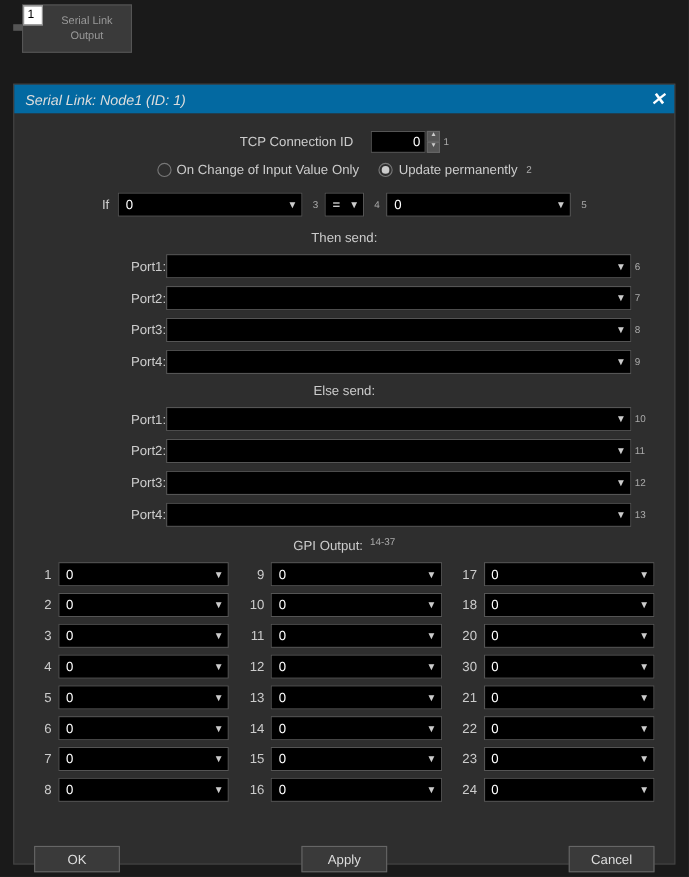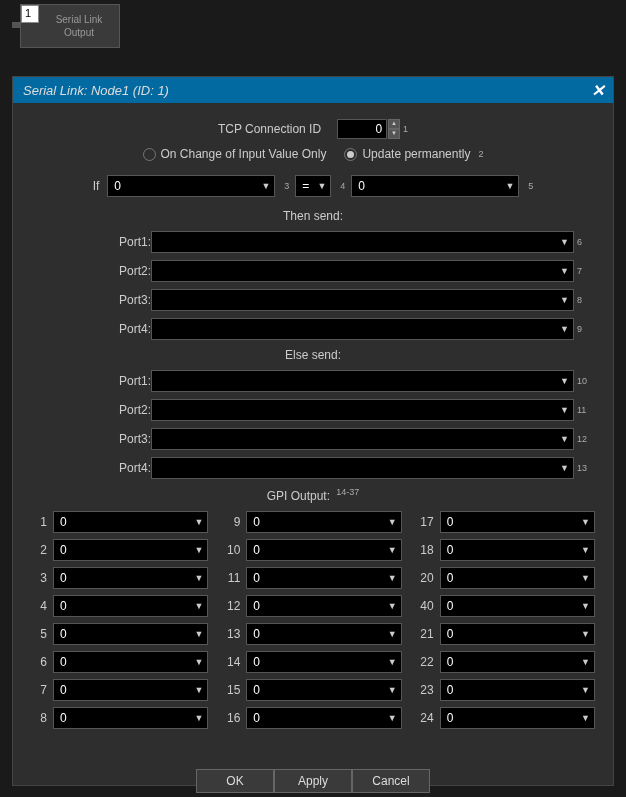--- a/index.html
+++ b/index.html
@@ -44,21 +44,21 @@
 .port-row { display: flex; align-items: center; margin-bottom: 7px; }
 .port-label { width: 120px; text-align: right; color: #ccc; font-size: 12px; }
 .port-combo { flex: 1; }
 
 .gpi-grid { display: flex; gap: 16px; margin-top: 6px; }
 .gpi-col { flex: 1; }
 .gpi-row { display: flex; align-items: center; margin-bottom: 6px; }
 .gpi-num { width: 22px; text-align: right; color: #ccc; font-size: 12px; padding-right: 6px; }
 .gpi-combo { flex: 1; }
 
-.button-row { display: flex; justify-content: center; gap: 0; margin-top: 34px; }
+.button-row { display: flex; justify-content: space-between; gap: 0; margin-top: 34px; }
 .btn { width: 78px; height: 24px; background: #3a3a3a; border: 1px solid #666; color: #ddd; font-size: 12px; cursor: pointer; display: flex; align-items: center; justify-content: center; }
 </style>
 </head>
 <body>
 
 <div class="node-conn"></div>
 <div class="node-block">
   <div class="node-num">1</div>
   <div class="node-label" style="white-space:pre-line">Serial Link
 Output</div>
@@ -325,21 +325,21 @@
             </div>
           </div>
           <div class="gpi-row">
             <div class="gpi-num">20</div>
             <div class="combo gpi-combo">
               <span>0</span>
               <span class="combo-arrow">▼</span>
             </div>
           </div>
           <div class="gpi-row">
-            <div class="gpi-num">40</div>
+            <div class="gpi-num">30</div>
             <div class="combo gpi-combo">
               <span>0</span>
               <span class="combo-arrow">▼</span>
             </div>
           </div>
           <div class="gpi-row">
             <div class="gpi-num">21</div>
             <div class="combo gpi-combo">
               <span>0</span>
               <span class="combo-arrow">▼</span>

